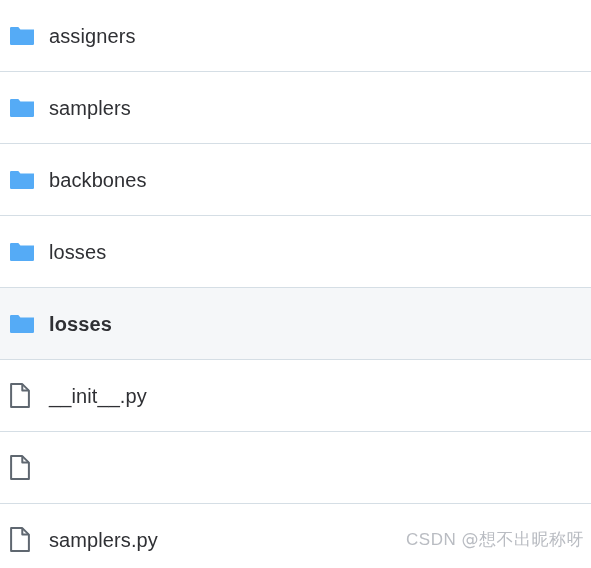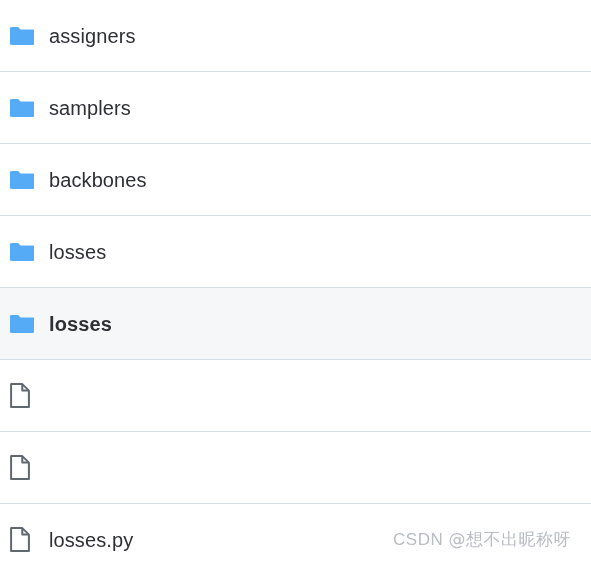--- a/index.html
+++ b/index.html
@@ -61,21 +61,21 @@
     font-size: 20px;
     line-height: 24px;
     color: #2f3034;
     letter-spacing: 0.1px;
     white-space: nowrap;
   }
 
   
   #watermark {
     position: absolute;
-    right: 20px;
+    right: 7px;
     bottom: 18px;
     font-size: 17px;
     line-height: 20px;
     color: #b9bcc2;
     letter-spacing: 0.5px;
     white-space: nowrap;
     pointer-events: none;
     user-select: none;
   }
   #watermark .wm-cn {
@@ -126,37 +126,38 @@
       </div>
       <span class="row-label">losses</span>
     </div>
     <div class="row">
       <div class="icon-cell">
         <svg class="file-icon" width="20" height="25" viewBox="0 0 20 25" xmlns="http://www.w3.org/2000/svg">
           <path d="M1.1 1.1h11.2L18.9 7.6v16.3H1.1Z" fill="#ffffff" stroke="#5f6770" stroke-width="2" stroke-linejoin="round"></path>
           <path d="M12.3 1.1v6.5h6.6" fill="none" stroke="#5f6770" stroke-width="2" stroke-linejoin="round"></path>
         </svg>
       </div>
+      <span class="row-label">__init__.py</span>
     </div>
     <div class="row">
       <div class="icon-cell">
         <svg class="file-icon" width="20" height="25" viewBox="0 0 20 25" xmlns="http://www.w3.org/2000/svg">
           <path d="M1.1 1.1h11.2L18.9 7.6v16.3H1.1Z" fill="#ffffff" stroke="#5f6770" stroke-width="2" stroke-linejoin="round"></path>
           <path d="M12.3 1.1v6.5h6.6" fill="none" stroke="#5f6770" stroke-width="2" stroke-linejoin="round"></path>
         </svg>
       </div>
     </div>
     <div class="row">
       <div class="icon-cell">
         <svg class="file-icon" width="20" height="25" viewBox="0 0 20 25" xmlns="http://www.w3.org/2000/svg">
           <path d="M1.1 1.1h11.2L18.9 7.6v16.3H1.1Z" fill="#ffffff" stroke="#5f6770" stroke-width="2" stroke-linejoin="round"></path>
           <path d="M12.3 1.1v6.5h6.6" fill="none" stroke="#5f6770" stroke-width="2" stroke-linejoin="round"></path>
         </svg>
       </div>
-      <span class="row-label">losses.py</span>
+      <span class="row-label">samplers.py</span>
     </div>
     <div class="row">
       <div class="icon-cell">
         <svg class="file-icon" width="20" height="25" viewBox="0 0 20 25" xmlns="http://www.w3.org/2000/svg">
           <path d="M1.1 1.1h11.2L18.9 7.6v16.3H1.1Z" fill="#ffffff" stroke="#5f6770" stroke-width="2" stroke-linejoin="round"></path>
           <path d="M12.3 1.1v6.5h6.6" fill="none" stroke="#5f6770" stroke-width="2" stroke-linejoin="round"></path>
         </svg>
       </div>
       <span class="row-label">registry.py</span>
     </div>

